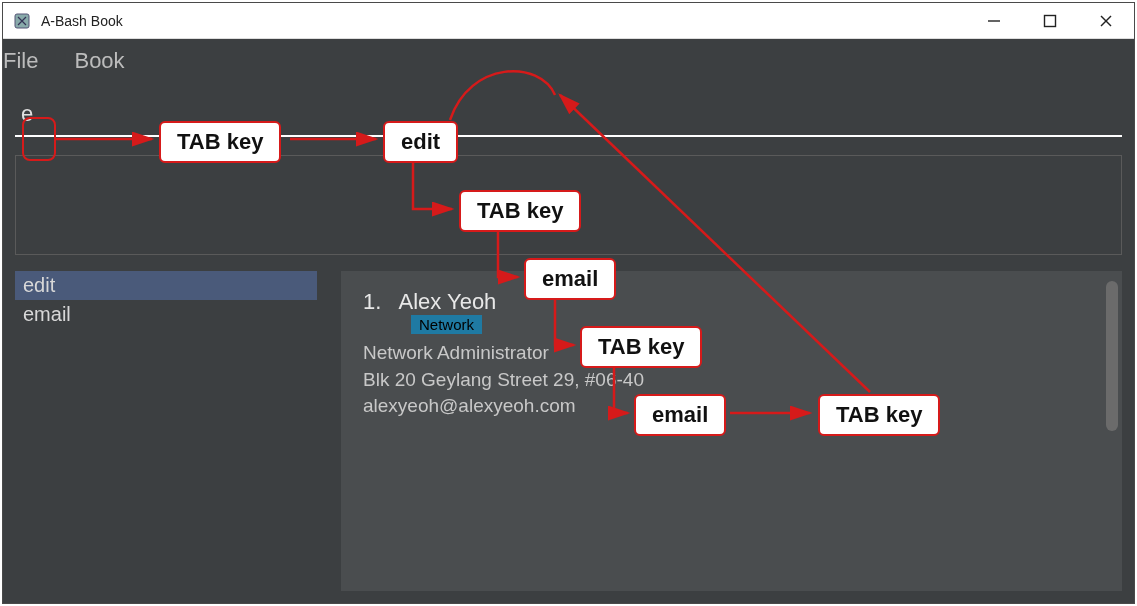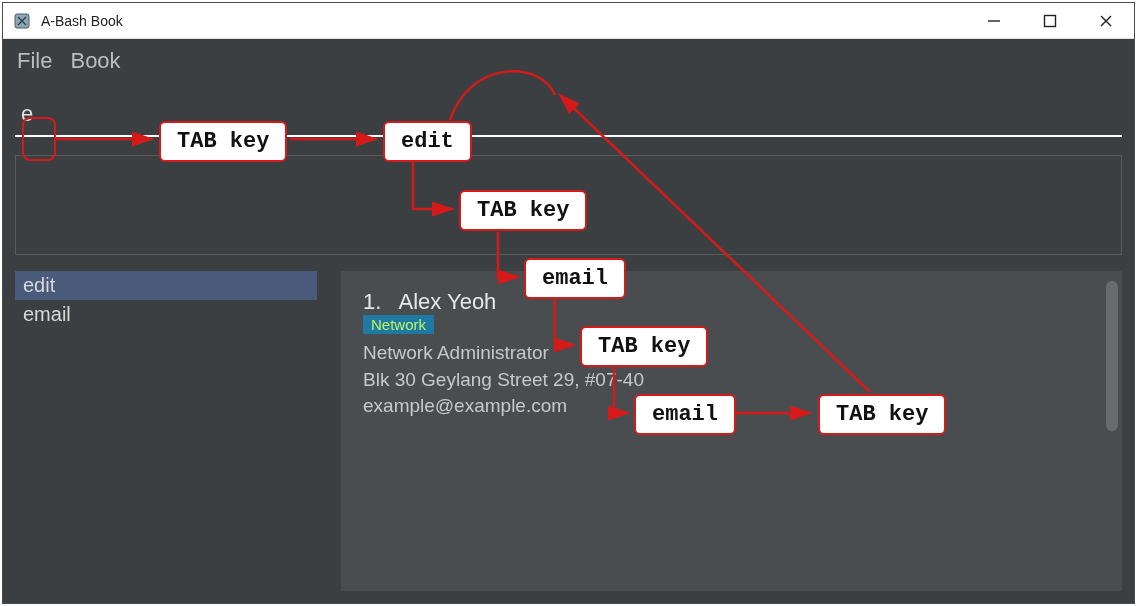--- a/index.html
+++ b/index.html
@@ -48,22 +48,22 @@
     align-items: center;
     justify-content: center;
     font-size: 16px;
     color: #222;
   }
   .menubar {
     height: 44px;
     background: #3c3f41;
     display: flex;
     align-items: center;
-    padding: 0 14px;
-    gap: 18px;
+    padding: 0 0;
+    gap: 36px;
   }
   .menubar .menu-item {
     color: #bcbcbc;
     font-size: 22px;
     font-weight: 300;
   }
   .command-row {
     padding: 8px 12px 0 12px;
     position: relative;
   }
@@ -110,24 +110,25 @@
     color: #cfcfcf;
   }
   .detail-panel .name-row {
     font-size: 22px;
     color: #e8e8e8;
     margin-bottom: 0;
   }
   .tag {
     display: inline-block;
     background: #1f7aa3;
-    color: #bef264;
+    color: #000000;
     padding: 1px 8px;
     font-size: 15px;
     margin-bottom: 6px;
+    margin-left: 48px;
   }
   .detail-panel .line {
     font-size: 19px;
     color: #c8c8c8;
     line-height: 1.4;
   }
   .scrollbar {
     position: absolute;
     right: 4px;
     top: 10px;
@@ -142,21 +143,20 @@
     position: absolute;
     background: #ffffff;
     border: 2px solid #d61a1a;
     border-radius: 6px;
     color: #111;
     font-size: 22px;
     font-weight: 600;
     padding: 6px 16px;
     white-space: nowrap;
     z-index: 50;
-    font-family: Liberation Mono, monospace;
   }
   .input-highlight {
     position: absolute;
     border: 2px solid #d61a1a;
     border-radius: 8px;
     z-index: 49;
   }
   svg.overlay {
     position: absolute;
     left: 0; top: 0;
@@ -215,22 +215,22 @@
       <div class="suggest-item">email</div>
     </div>
     <div class="detail-panel">
       <div class="name-row">
         <span>1.</span>
         &nbsp;
         <span>Alex Yeoh</span>
       </div>
       <span class="tag">Network</span>
       <div class="line">Network Administrator</div>
-      <div class="line">Blk 30 Geylang Street 29, #07-40</div>
-      <div class="line">example@example.com</div>
+      <div class="line">Blk 20 Geylang Street 29, #06-40</div>
+      <div class="line">alexyeoh@alexyeoh.com</div>
       <div class="scrollbar"></div>
     </div>
   </div>
 </div>
 
 <div class="input-highlight" style="left:22px; top:117px; width:34px; height:44px;"></div>
 
 <div class="anno" style="left:159px; top:121px;">TAB key</div>
 <div class="anno" style="left:383px; top:121px;">edit</div>
 <div class="anno" style="left:459px; top:190px;">TAB key</div>

